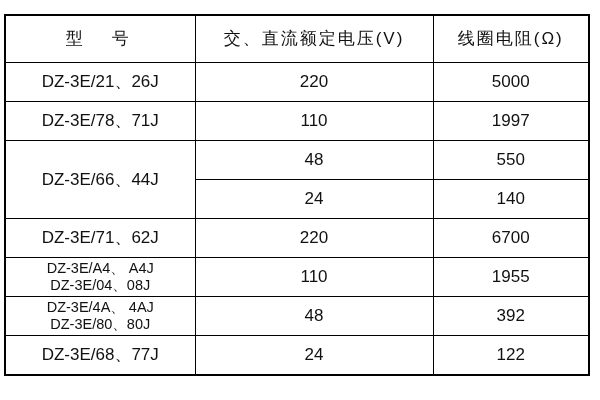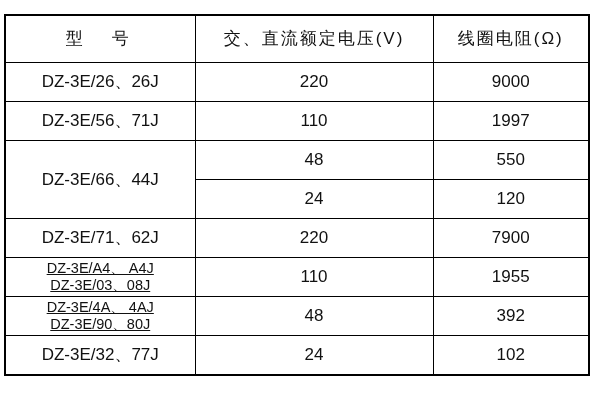--- a/index.html
+++ b/index.html
@@ -55,21 +55,20 @@
     height: 38px;
   }
   .model-cell {
     font-size: 17px;
     white-space: nowrap;
   }
   .model-cell.two-line {
     font-size: 14.5px;
     line-height: 1.15;
     letter-spacing: 0px;
-    text-decoration: underline;
   }
   .model-cell .ml {
     display: block;
   }
   .val-cell {
     font-size: 17px;
   }
   
   .block-sep td {
     border-top: 2px solid #000000;
@@ -86,66 +85,66 @@
       <col class="c3">
     </colgroup>
     <tbody>
       <tr class="hdr">
         <td class="model-head">型　号</td>
         <td>交、直流额定电压(V)</td>
         <td>线圈电阻(Ω)</td>
       </tr>
 
       <tr class="body-row">
-        <td class="model-cell">DZ-3E/26、26J</td>
+        <td class="model-cell">DZ-3E/21、26J</td>
         <td class="val-cell">220</td>
-        <td class="val-cell">9000</td>
+        <td class="val-cell">5000</td>
       </tr>
 
       <tr class="body-row">
-        <td class="model-cell">DZ-3E/56、71J</td>
+        <td class="model-cell">DZ-3E/78、71J</td>
         <td class="val-cell">110</td>
         <td class="val-cell">1997</td>
       </tr>
 
       <tr class="body-row">
         <td class="model-cell" rowspan="2">DZ-3E/66、44J</td>
         <td class="val-cell">48</td>
         <td class="val-cell">550</td>
       </tr>
 
       <tr class="body-row">
         <td class="val-cell">24</td>
-        <td class="val-cell">120</td>
+        <td class="val-cell">140</td>
       </tr>
 
       <tr class="body-row block-sep">
         <td class="model-cell">DZ-3E/71、62J</td>
         <td class="val-cell">220</td>
-        <td class="val-cell">7900</td>
+        <td class="val-cell">6700</td>
       </tr>
 
       <tr class="body-row">
         <td class="model-cell two-line">
           <span class="ml">DZ-3E/A4、 A4J</span>
-          <span class="ml">DZ-3E/03、08J</span>
+          <span class="ml">DZ-3E/04、08J</span>
         </td>
         <td class="val-cell">110</td>
         <td class="val-cell">1955</td>
       </tr>
 
       <tr class="body-row">
         <td class="model-cell two-line">
           <span class="ml">DZ-3E/4A、 4AJ</span>
-          <span class="ml">DZ-3E/90、80J</span>
+          <span class="ml">DZ-3E/80、80J</span>
         </td>
         <td class="val-cell">48</td>
         <td class="val-cell">392</td>
       </tr>
 
       <tr class="body-row">
-        <td class="model-cell">DZ-3E/32、77J</td>
+        <td class="model-cell">DZ-3E/68、77J</td>
         <td class="val-cell">24</td>
-        <td class="val-cell">102</td>
+        <td class="val-cell">122</td>
       </tr>
     </tbody>
   </table>
 </div>
 
 </body></html>

